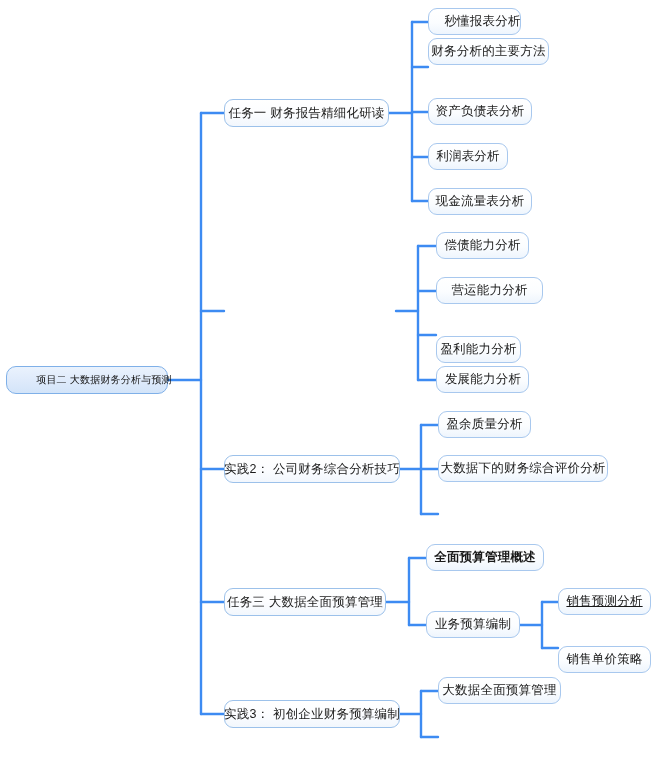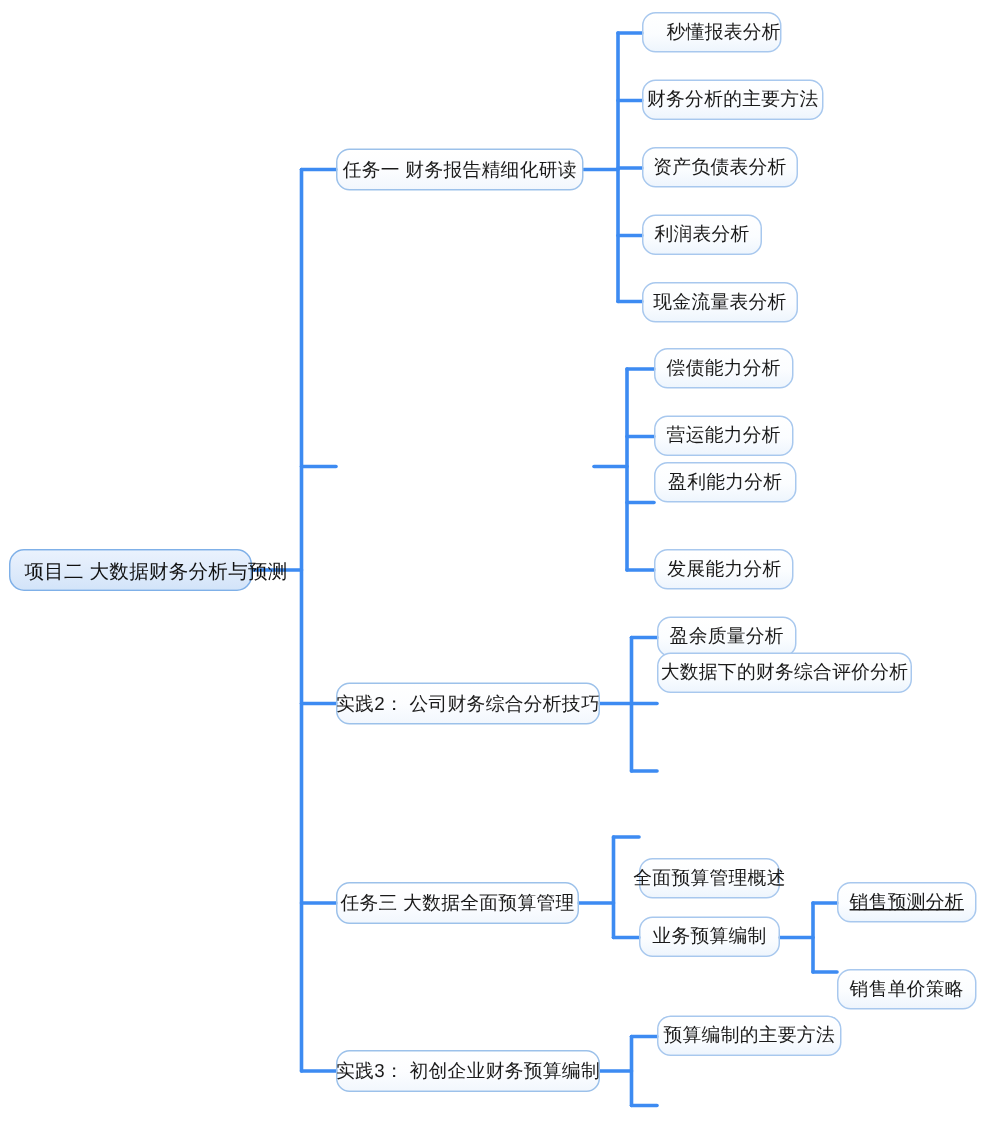--- a/index.html
+++ b/index.html
@@ -38,21 +38,21 @@
     font-size: 12.5px;
     line-height: 1;
     white-space: nowrap;
     padding: 0 10px;
     letter-spacing: 0.2px;
   }
   .node.root {
     border: 1px solid #7fb0e8;
     border-radius: 10px;
     background: linear-gradient(180deg, #eaf2fd 0%, #dfebfb 50%, #d3e4f9 100%);
-    font-size: 13px;
+    font-size: 10px;
     color: #111111;
     padding-left: 44px;
   }
   .node.level2 {
     border-color: #9cc1ea;
     background: linear-gradient(180deg, #ffffff 0%, #fcfdff 50%, #f2f7fd 100%);
   }
 </style>
 </head>
 <body>
@@ -115,34 +115,34 @@
   <div class="node level2" style="left:224px; top:99px; width:165px; height:28px;">任务一 财务报告精细化研读</div>
 
 
   <div class="node level2" style="left:224px; top:455px; width:176px; height:28px;">实践2： 公司财务综合分析技巧</div>
 
   <div class="node level2" style="left:224px; top:588px; width:162px; height:28px;">任务三 大数据全面预算管理</div>
 
   <div class="node level2" style="left:224px; top:700px; width:176px; height:28px;">实践3： 初创企业财务预算编制</div>
 
   <div class="node" style="left:428px; top:8px; width:93px; height:27px;padding-left:26px;">秒懂报表分析</div>
-  <div class="node" style="left:428px; top:53px; width:121px; height:27px;">财务分析的主要方法</div>
+  <div class="node" style="left:428px; top:38px; width:121px; height:27px;">财务分析的主要方法</div>
   <div class="node" style="left:428px; top:98px; width:104px; height:27px;">资产负债表分析</div>
   <div class="node" style="left:428px; top:143px; width:80px; height:27px;">利润表分析</div>
   <div class="node" style="left:428px; top:188px; width:104px; height:27px;">现金流量表分析</div>
 
   <div class="node" style="left:436px; top:232px; width:93px; height:27px;">偿债能力分析</div>
-  <div class="node" style="left:436px; top:277px; width:93px; height:27px;">营运能力分析</div>
-  <div class="node" style="left:436px; top:308px; width:95px; height:27px;">盈利能力分析</div>
+  <div class="node" style="left:436px; top:277px; width:107px; height:27px;">营运能力分析</div>
+  <div class="node" style="left:436px; top:336px; width:85px; height:27px;">盈利能力分析</div>
   <div class="node" style="left:436px; top:366px; width:93px; height:27px;padding-left:11px;">发展能力分析</div>
 
   <div class="node" style="left:438px; top:411px; width:93px; height:27px;">盈余质量分析</div>
-  <div class="node" style="left:438px; top:435px; width:170px; height:27px;">大数据下的财务综合评价分析</div>
+  <div class="node" style="left:438px; top:455px; width:170px; height:27px;">大数据下的财务综合评价分析</div>
 
-  <div class="node" style="left:426px; top:572px; width:94px; height:27px;">全面预算管理概述</div>
+  <div class="node" style="left:426px; top:544px; width:118px; height:27px;font-weight:bold;">全面预算管理概述</div>
   <div class="node" style="left:426px; top:611px; width:94px; height:27px;">业务预算编制</div>
 
   <div class="node" style="left:558px; top:588px; width:93px; height:27px;text-decoration:underline;">销售预测分析</div>
   <div class="node" style="left:558px; top:634px; width:93px; height:27px;margin-top:12px;">销售单价策略</div>
 
-  <div class="node" style="left:438px; top:677px; width:123px; height:27px;">预算编制的主要方法</div>
+  <div class="node" style="left:438px; top:677px; width:123px; height:27px;">大数据全面预算管理</div>
 
 </div>
 
 </body></html>

